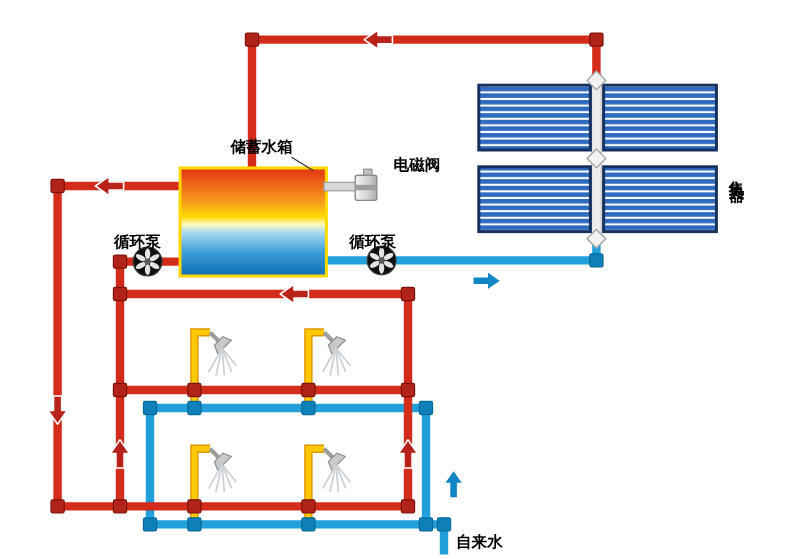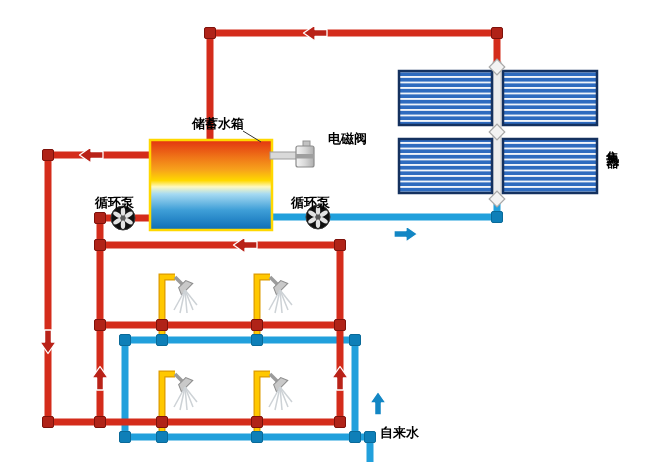--- a/index.html
+++ b/index.html
@@ -173,14 +173,14 @@
       <use href="#arrow" transform="translate(405,234)"></use>
       <use href="#arrow" transform="translate(378,404) rotate(270)"></use>
     </g>
   </svg>
 
   <div class="lbl" style="left:192px;top:117px">储蓄水箱</div>
   <div class="lbl" style="left:328px;top:132px">电磁阀</div>
   <div class="lbl" style="left:95px;top:196px">循环泵</div>
   <div class="lbl" style="left:291px;top:196px">循环泵</div>
   <div class="lbl vertical" style="left:605px;top:140px">集热器</div>
-  <div class="lbl" style="left:380px;top:426px">自来水</div>
+  <div class="lbl" style="left:380px;top:446px">自来水</div>
 </div>
 
 </body></html>

